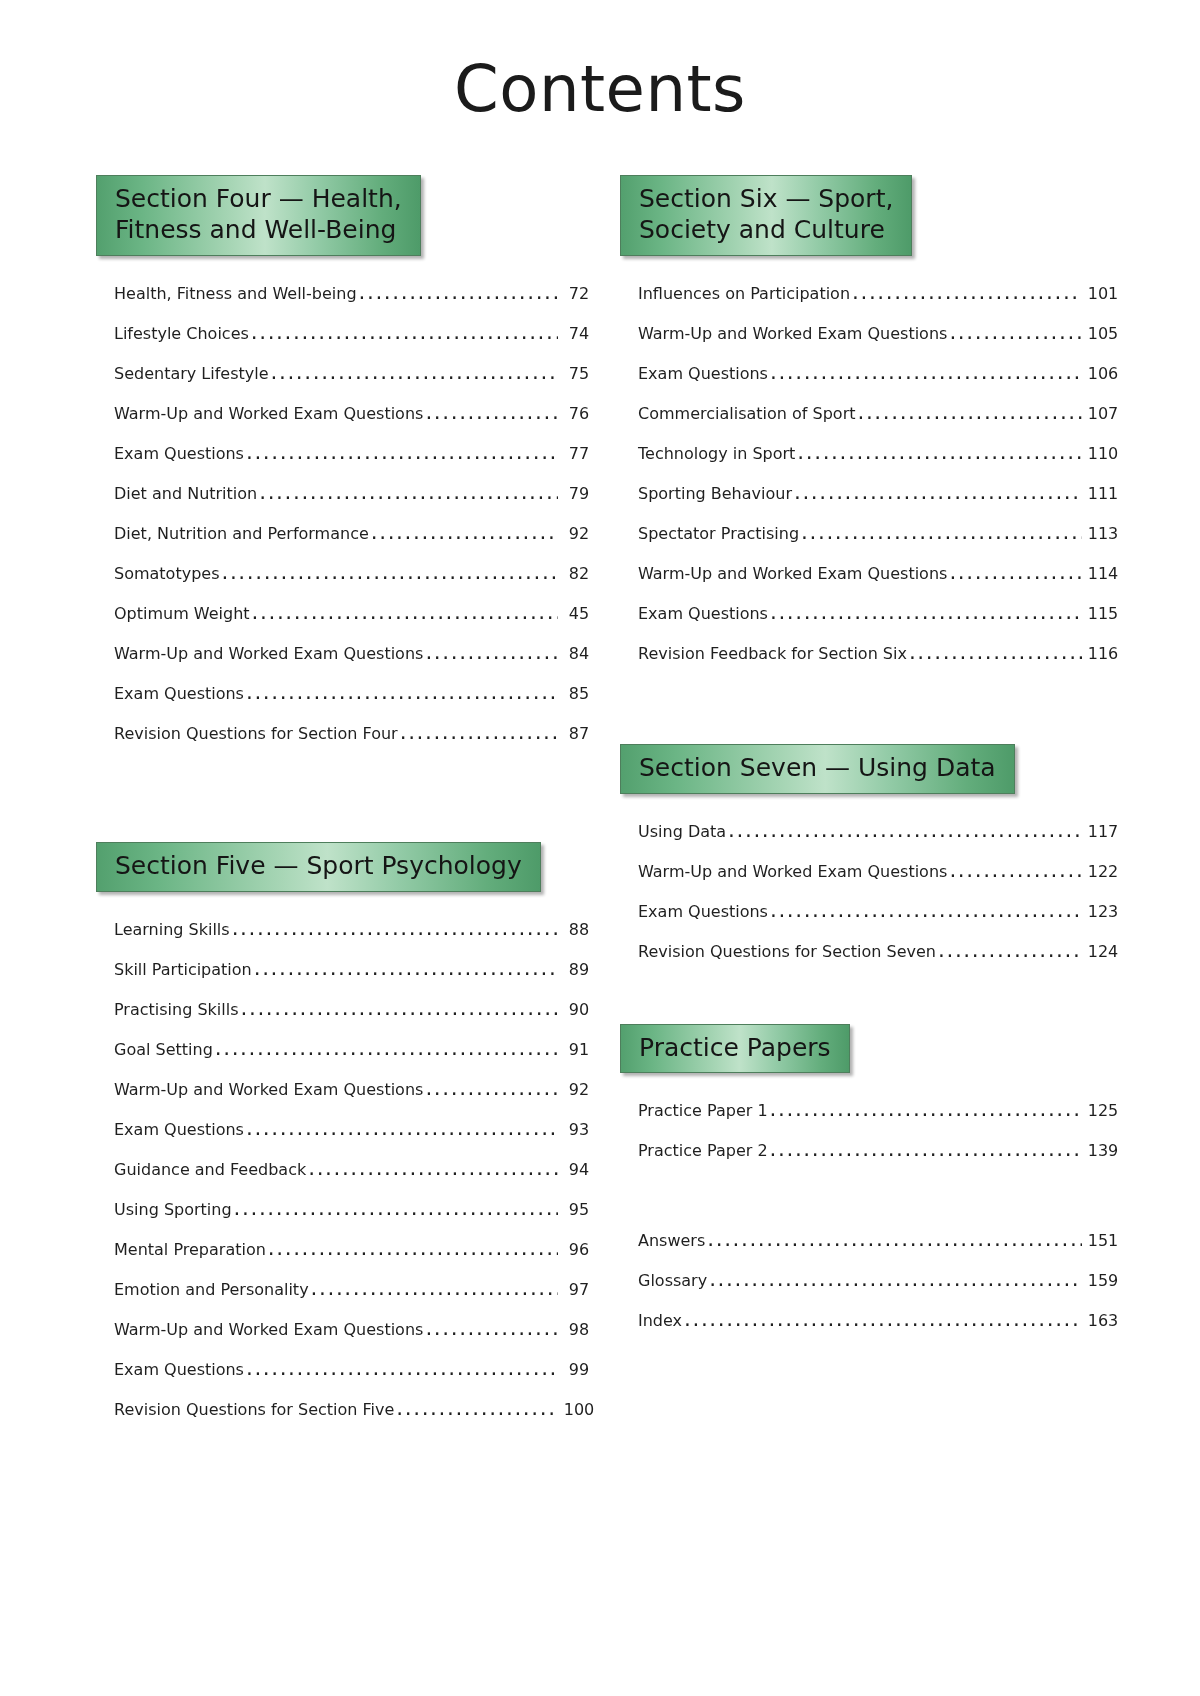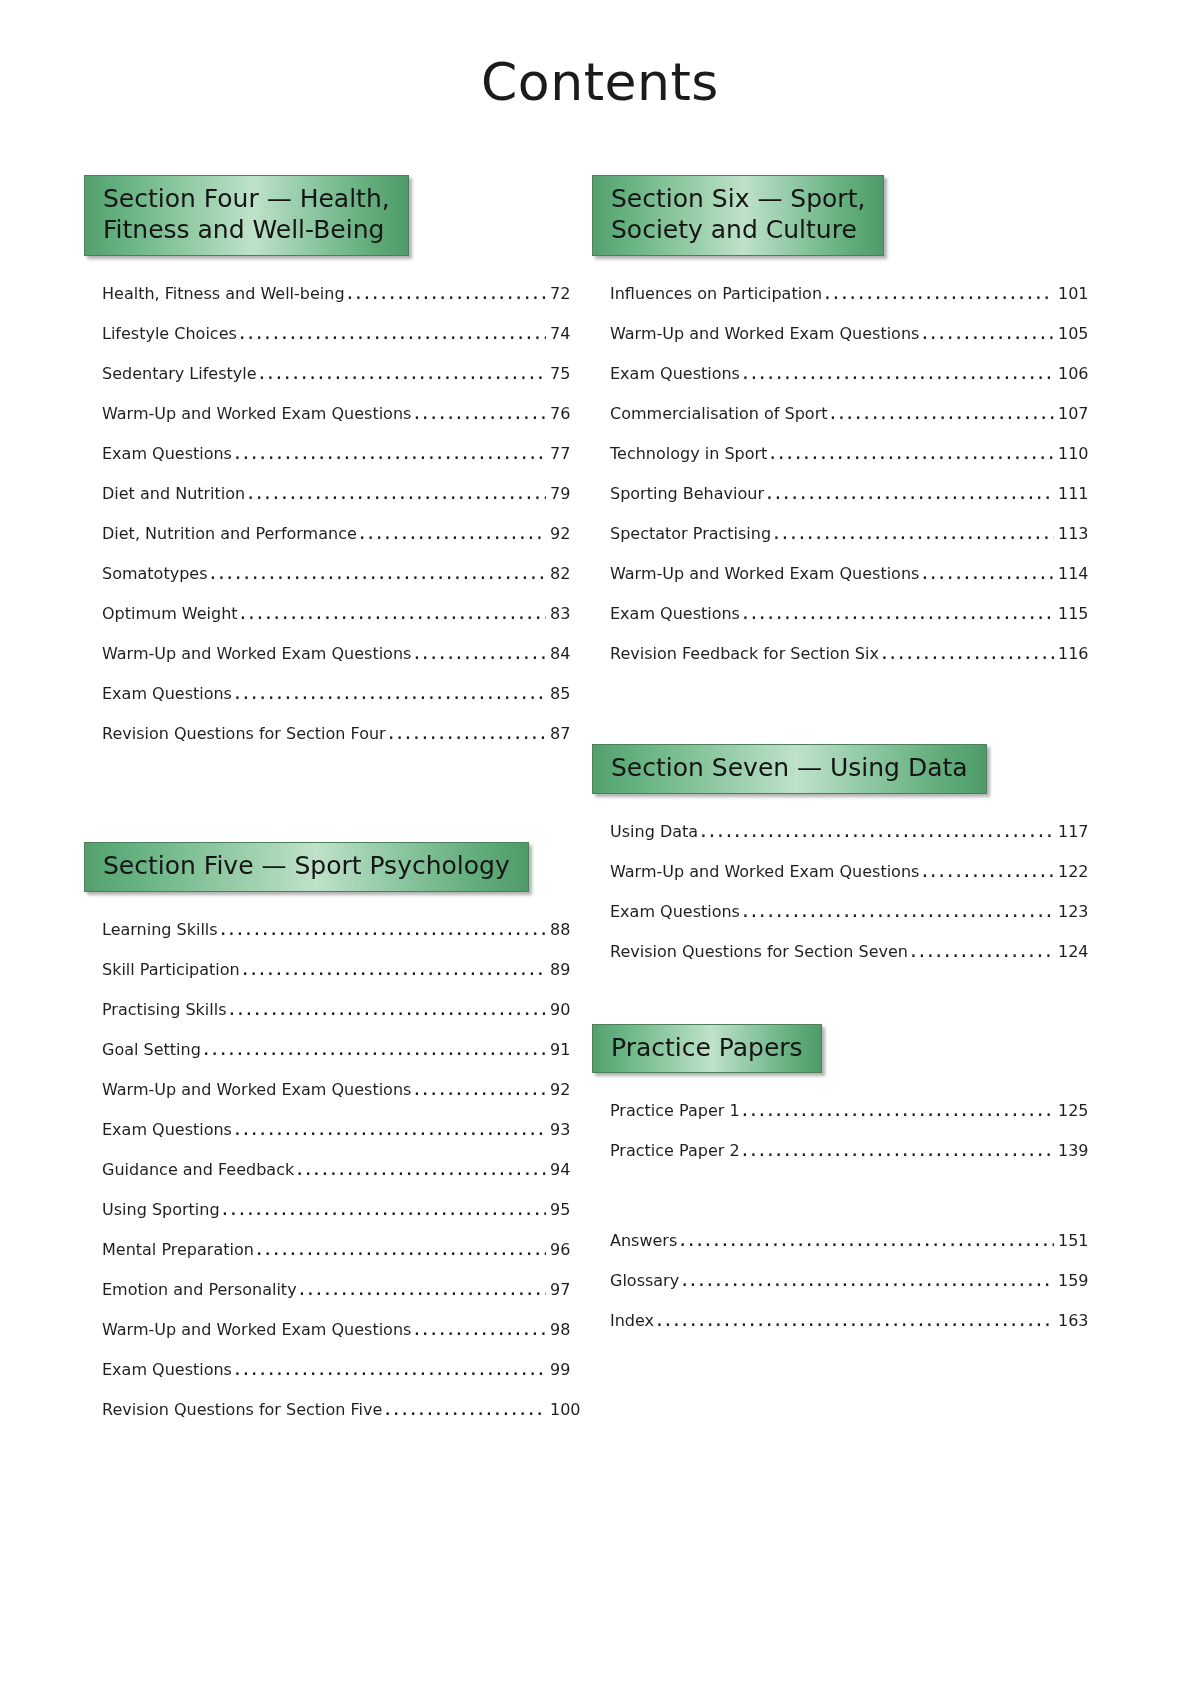--- a/index.html
+++ b/index.html
@@ -17,35 +17,35 @@
   }
 
   .page {
     position: absolute;
     inset: 0;
     padding: 0;
   }
 
   .page-title {
     text-align: center;
-    font-size: 52px;
+    font-size: 64px;
     font-weight: 400;
     letter-spacing: 0.5px;
     color: #1b1b1b;
     margin: 52px 0 0 0;
     font-family: "DejaVu Sans", "Liberation Sans", sans-serif;
   }
 
   .columns {
     position: absolute;
     top: 175px;
-    left: 4px;
+    left: 16px;
     right: 0;
     display: flex;
-    gap: 0;
+    gap: 16px;
     padding-left: 8px;
   }
 
   .col {
     width: 500px;
     box-sizing: border-box;
   }
   .col-left  { margin-left: 72px; }
   .col-right { margin-left: 8px; }
 
@@ -100,21 +100,21 @@
     white-space: nowrap;
     color: #1f1f1f;
     font-size: 21.5px;
     letter-spacing: 1.6px;
   }
   .toc-row .leader::before {
     content: "......................................................................................................";
   }
   .toc-row .pagenum {
     white-space: nowrap;
-    text-align: left;
+    text-align: center;
     min-width: 34px;
     padding-left: 2px;
     margin-top: 12px;
   }
   .spacer-block { height: 46px; }
 </style>
 </head>
 <body>
 
 <div class="page">
@@ -165,21 +165,21 @@
             <span class="pagenum">92</span>
           </li>
           <li class="toc-row">
             <span class="label">Somatotypes</span>
             <span class="leader"></span>
             <span class="pagenum">82</span>
           </li>
           <li class="toc-row">
             <span class="label">Optimum Weight</span>
             <span class="leader"></span>
-            <span class="pagenum">83</span>
+            <span class="pagenum">45</span>
           </li>
           <li class="toc-row">
             <span class="label">Warm-Up and Worked Exam Questions</span>
             <span class="leader"></span>
             <span class="pagenum">84</span>
           </li>
           <li class="toc-row">
             <span class="label">Exam Questions</span>
             <span class="leader"></span>
             <span class="pagenum">85</span>

